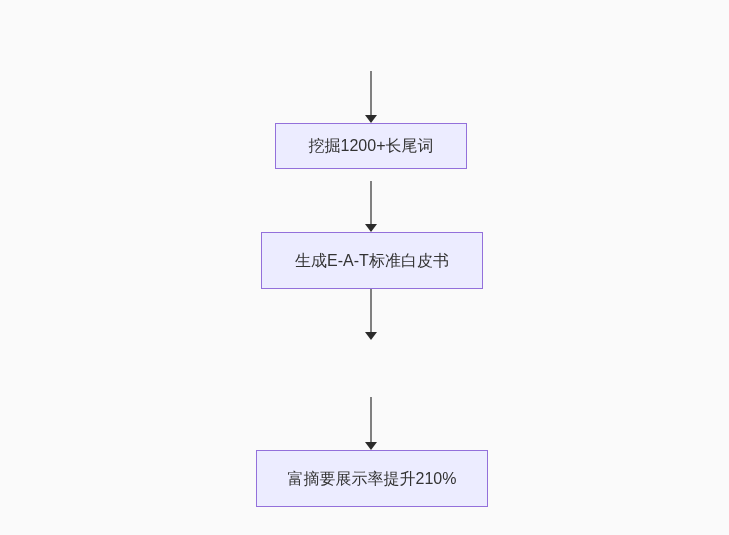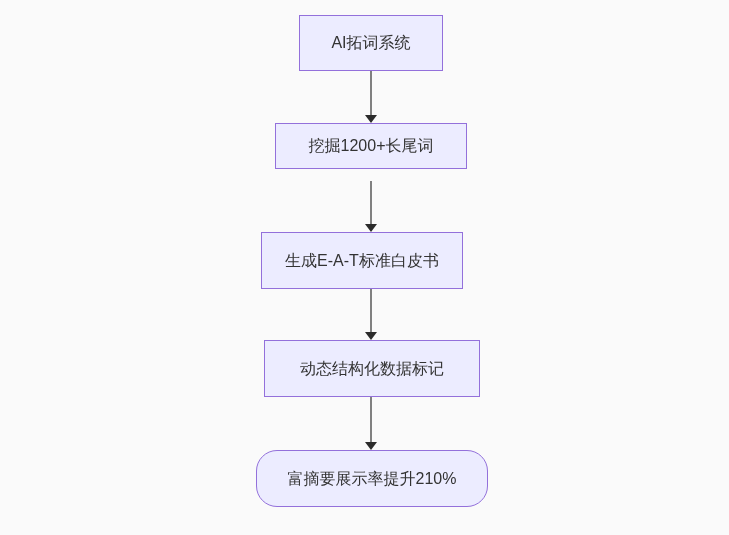--- a/index.html
+++ b/index.html
@@ -25,23 +25,23 @@
     font-size: 16px;
     line-height: 1.2;
     display: flex;
     align-items: center;
     justify-content: center;
     text-align: center;
     white-space: nowrap;
   }
   .node-1 { left: 299px; top: 15px;  width: 144px; height: 56px; }
   .node-2 { left: 275px; top: 123px; width: 192px; height: 46px; }
-  .node-3 { left: 261px; top: 232px; width: 202px; height: 57px; text-align: right; }
+  .node-3 { left: 261px; top: 232px; width: 222px; height: 57px; text-align: right; }
   .node-4 { left: 264px; top: 340px; width: 216px; height: 57px; }
-  .node-5 { left: 256px; top: 450px; width: 232px; height: 57px; border-radius: 21px; }
+  .node-5 { left: 256px; top: 450px; width: 232px; height: 57px; }
 
   .flow-edge {
     position: absolute;
     left: 365px;
     width: 12px;
   }
   .edge-1 { top: 71px;  height: 52px; }
   .edge-2 { top: 181px; height: 51px; }
   .edge-3 { top: 289px; height: 51px; }
   .edge-4 { top: 397px; height: 53px; }
@@ -63,23 +63,20 @@
     border-left: 6px solid transparent;
     border-right: 6px solid transparent;
     border-top: 8px solid #2b2b2b;
   }
 </style>
 </head>
 <body>
 
 <div class="canvas">
 
-  <div class="flow-node node-1">
-    <span>AI拓词系统</span>
-  </div>
 
   <div class="flow-edge edge-1">
     <div class="edge-line"></div>
     <div class="edge-head"></div>
   </div>
 
   <div class="flow-node node-2">
     <span>挖掘1200+长尾词</span>
   </div>
 
@@ -90,23 +87,20 @@
 
   <div class="flow-node node-3">
     <span>生成E-A-T标准白皮书</span>
   </div>
 
   <div class="flow-edge edge-3">
     <div class="edge-line"></div>
     <div class="edge-head"></div>
   </div>
 
-  <div class="flow-node node-4">
-    <span>动态结构化数据标记</span>
-  </div>
 
   <div class="flow-edge edge-4">
     <div class="edge-line"></div>
     <div class="edge-head"></div>
   </div>
 
   <div class="flow-node node-5">
     <span>富摘要展示率提升210%</span>
   </div>
 

